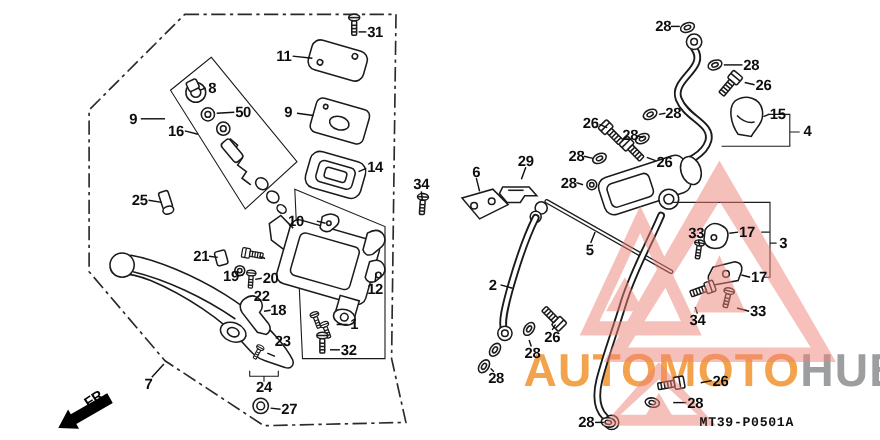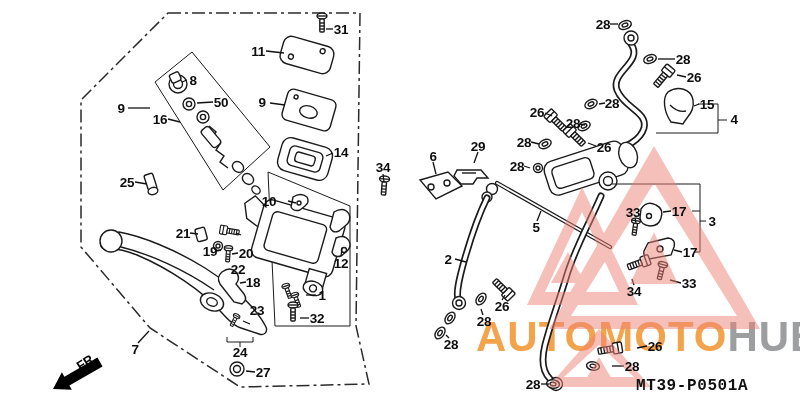--- a/index.html
+++ b/index.html
@@ -19,21 +19,21 @@
   .wm-tri{opacity:.5;}
   
   .callout{position:absolute;transform:translate(-50%,-50%);font-weight:700;
            font-size:13.5px;color:#0d0d0d;letter-spacing:-.3px;white-space:nowrap;}
   .wm-text{position:absolute;left:476px;top:316px;font-weight:800;font-size:42px;
            line-height:1;letter-spacing:1px;white-space:nowrap;
            font-family:"Liberation Sans",sans-serif;}
   .wm-a{color:rgba(242,150,52,.88);text-shadow:0 0 1px rgba(255,255,255,.5);}
   .wm-h{color:rgba(148,150,152,.92);}
   .code-label{position:absolute;left:636px;top:377px;font-family:"Liberation Mono",monospace;
-              font-weight:700;font-size:16px;letter-spacing:.6px;color:#111;}
+              font-weight:700;font-size:12px;letter-spacing:.6px;color:#111;}
   .fr-label{position:absolute;left:76px;top:354px;font-weight:800;font-size:13px;color:#000;
             transform:rotate(-33deg);}
 </style>
 </head>
 <body>
 
 <div class="stage">
 
   <div class="wm-text"><span class="wm-a">AUTOMOTO</span><span class="wm-h">HUB</span></div>
 

